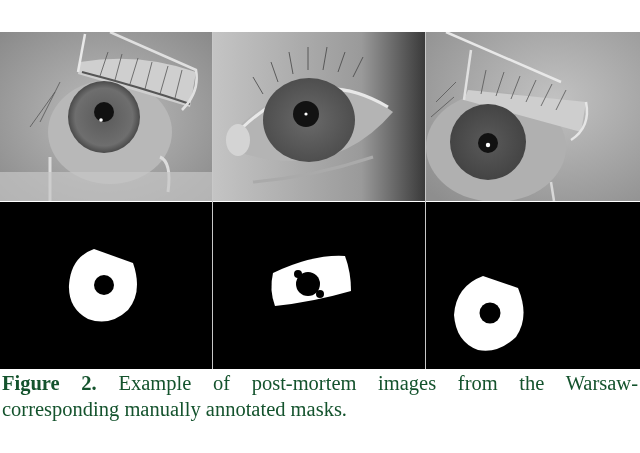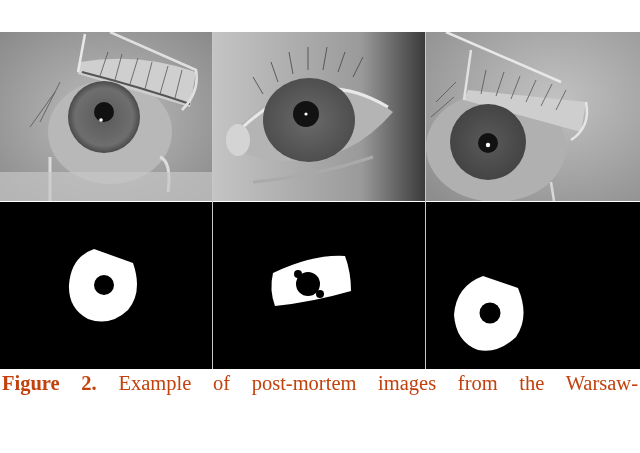--- a/index.html
+++ b/index.html
@@ -2,21 +2,21 @@
 <html><head>
 <meta charset="utf-8">
 <style>
   html, body { margin: 0; padding: 0; background: #ffffff; }
   body { width: 640px; height: 453px; position: relative; overflow: hidden; font-family: "Liberation Serif", "DejaVu Serif", serif; }
   .figure { position: absolute; left: 0; top: 32px; width: 640px; height: 337px; background: #ffffff; }
   .panel { position: absolute; overflow: hidden; }
   .panel svg { display: block; width: 100%; height: 100%; }
   .caption {
     position: absolute; left: 2px; top: 370px; width: 636px;
-    font-size: 20.5px; line-height: 26px; color: #c2410c;
+    font-size: 20.5px; line-height: 26px; color: #14532d;
     text-align: justify; text-align-last: left;
   }
   .caption .label { font-weight: bold; }
   .caption .line { display: block; text-align: justify; text-align-last: justify; white-space: nowrap; }
   .caption .line.last { text-align-last: left; }
 </style>
 </head>
 <body>
 
 <div class="figure">
@@ -149,13 +149,14 @@
       <circle cx="64" cy="111" r="10.5" fill="#000"></circle>
     </svg>
   </div>
 
   <div style="position:absolute;left:212px;top:0;width:1px;height:337px;background:#c8c8c8;"></div>
   <div style="position:absolute;left:425px;top:0;width:1px;height:337px;background:#c8c8c8;"></div>
 </div>
 
 <div class="caption">
   <span class="line"><span class="label">Figure 2.</span> <span>Example of post-mortem images from the Warsaw-</span></span>
+  <span class="line last">corresponding manually annotated masks.</span>
 </div>
 
 </body></html>

